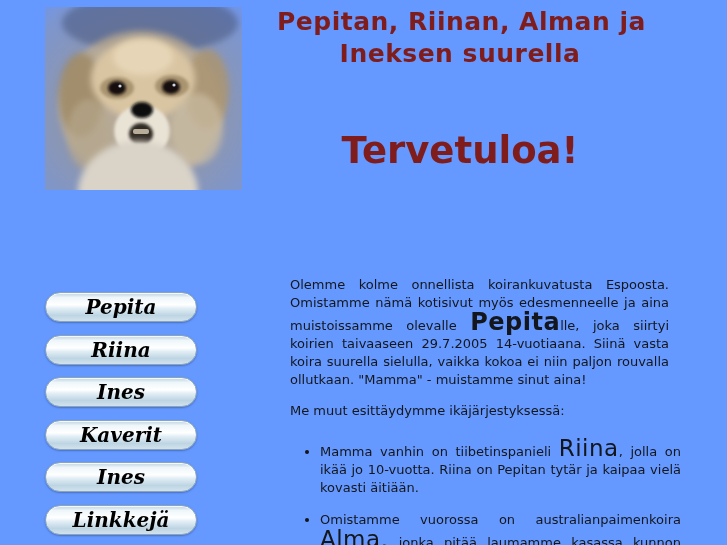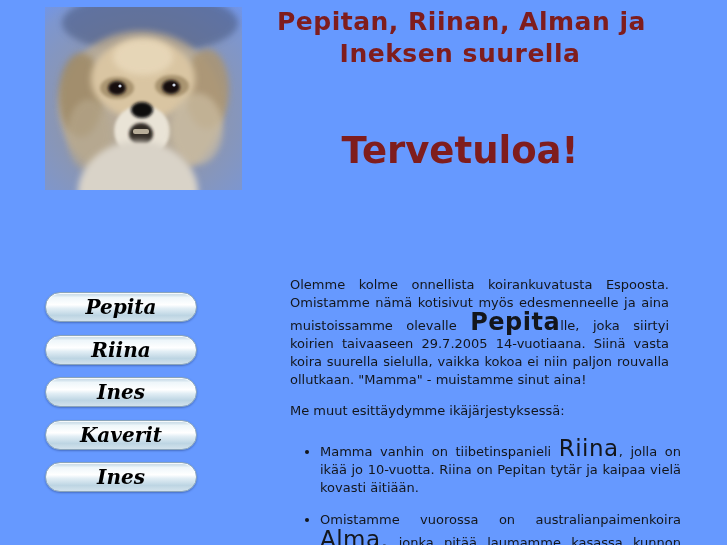--- a/index.html
+++ b/index.html
@@ -169,20 +169,21 @@
   <div class="title-line">Ineksen suurella</div>
   <div class="welcome">Tervetuloa!</div>
 </header>
 
 <nav class="nav">
   <a class="nav-btn" href="#">Pepita</a>
   <a class="nav-btn" href="#">Riina</a>
   <a class="nav-btn" href="#">Ines</a>
   <a class="nav-btn" href="#">Kaverit</a>
   <a class="nav-btn" href="#">Ines</a>
+  <a class="nav-btn" href="#">Linkkejä</a>
 </nav>
 
 <main class="content">
   <p><span>Olemme kolme onnellista koirankuvatusta Espoosta. Omistamme nämä kotisivut myös edesmenneelle ja aina muistoissamme olevalle </span><span class="big-name">Pepita</span><span>lle, joka siirtyi koirien taivaaseen 29.7.2005 14-vuotiaana. Siinä vasta koira suurella sielulla, vaikka kokoa ei niin paljon rouvalla ollutkaan. "Mamma" - muistamme sinut aina!</span></p>
 
   <p class="list-intro">Me muut esittäydymme ikäjärjestyksessä:</p>
 
   <ul class="dog-list">
     <li><span>Mamma vanhin on tiibetinspanieli </span><span class="big-name-light">Riina</span><span>, jolla on ikää jo 10-vuotta. Riina on Pepitan tytär ja kaipaa vielä kovasti äitiään.</span></li>
     <li><span>Omistamme vuorossa on australianpaimenkoira </span><span class="big-name-light">Alma,</span><span> jonka pitää laumamme kasassa kunnon paimenkoiran tapaan.. Ikää tällä paimenella on jo viisi vuotta.</span></li>

